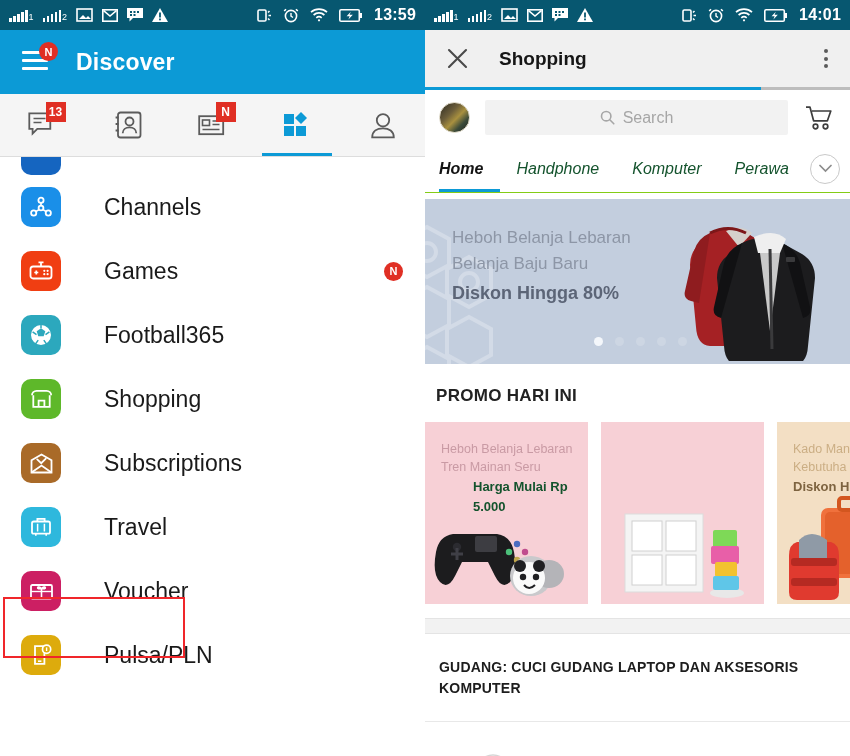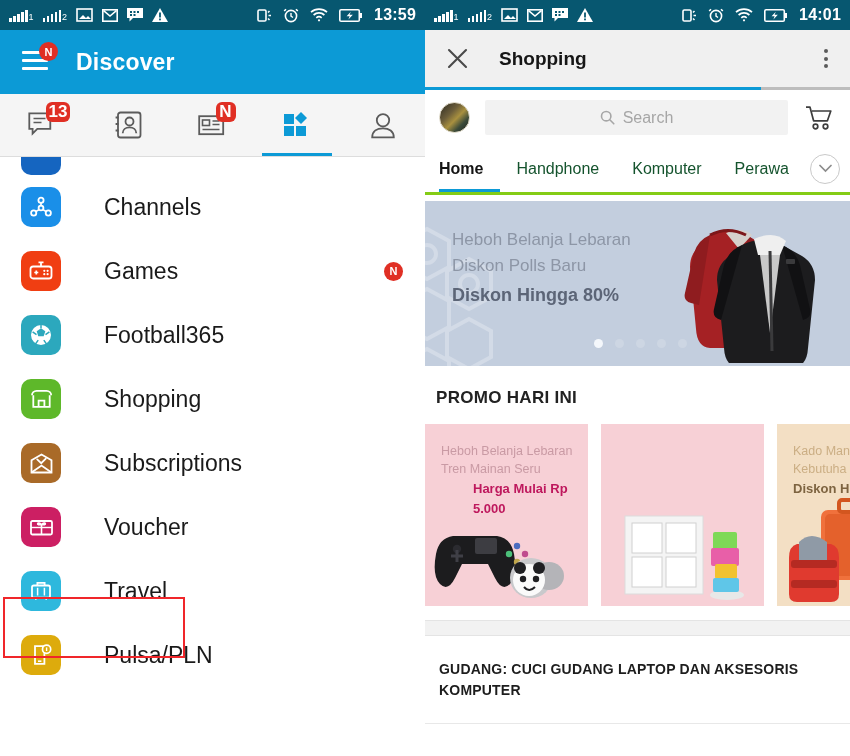--- a/index.html
+++ b/index.html
@@ -51,21 +51,21 @@
   .appbar-title{color:#fff;font-size:23px;font-weight:bold;margin-left:24px;letter-spacing:.2px;}
 
   
   .tabstrip{
     height:62px;background:#f5f5f5;display:flex;align-items:center;
     border-bottom:1px solid #dddddd;position:relative;
   }
   .tabstrip .tab{flex:1;display:flex;align-items:center;justify-content:center;position:relative;height:100%;cursor:pointer;}
   .tab-badge{
     position:absolute;top:8px;left:50%;margin-left:3px;min-width:20px;height:20px;padding:0 3px;
-    border-radius:6px;background:#e02f24;color:#fff;font-size:17px;font-weight:bold;
+    border-radius:0;background:#e02f24;color:#fff;font-size:12px;font-weight:bold;
     display:flex;align-items:center;justify-content:center;box-sizing:border-box;
   }
   .tab-indicator{position:absolute;bottom:0;left:262px;width:70px;height:3px;background:#0c9ad6;}
 
   
   .drawer{position:relative;background:#fff;height:calc(756px - 30px - 64px - 62px);}
   .drw-item{display:flex;align-items:center;height:64px;padding-left:21px;box-sizing:border-box;position:relative;cursor:pointer;}
   .drw-item.clipped{height:18px;overflow:hidden;align-items:flex-end;}
   .drw-icon{
     width:40px;height:40px;border-radius:10px;flex:0 0 40px;
@@ -97,21 +97,21 @@
   .avatar{width:31px;height:31px;border-radius:50%;flex:0 0 31px;overflow:hidden;
     background:linear-gradient(135deg,#2c2a22 0%,#6b5d3a 35%,#a8903f 55%,#3a4a3a 75%,#20201a 100%);
     border:1px solid #d8d2c0;box-sizing:border-box;}
   .searchbox{
     flex:1;height:35px;background:#f2f2f2;margin:0 16px 0 15px;border-radius:2px;
     display:flex;align-items:center;justify-content:center;gap:8px;cursor:text;
   }
   .search-ph{color:#a6a6a6;font-size:16px;}
   .cart{flex:0 0 30px;display:flex;align-items:center;justify-content:center;cursor:pointer;}
 
-  .cattabs{height:47px;display:flex;align-items:center;position:relative;background:#fff;border-bottom:3px solid #84cc16;}
+  .cattabs{height:47px;display:flex;align-items:center;position:relative;background:#fff;border-bottom:1px solid #84cc16;font-style:italic;}
   .cattab{font-size:16px;color:#14532d;white-space:nowrap;cursor:pointer;}
   .cattab.active{color:#141414;font-weight:bold;}
   .cattabs-inner{display:flex;align-items:center;gap:33px;padding-left:14px;flex:1;overflow:hidden;height:100%;}
   .cat-underline{position:absolute;left:14px;bottom:0;width:61px;height:3px;background:#0c9ad6;}
   .chev-btn{
     flex:0 0 28px;width:28px;height:28px;border-radius:50%;border:1px solid #c9c9c9;
     display:flex;align-items:center;justify-content:center;margin:0 10px 0 6px;cursor:pointer;background:#fff;
   }
 
   
@@ -129,21 +129,21 @@
 
   
   .promo-title{font-size:17px;font-weight:bold;color:#222;padding:22px 0 16px 11px;letter-spacing:.3px;}
   .promo-row{display:flex;gap:13px;padding-left:0;height:182px;overflow:hidden;}
   .pcard{width:163px;flex:0 0 163px;height:182px;position:relative;overflow:hidden;}
   .pcard.c1,.pcard.c2{background:#f7d0d6;}
   .pcard.c3{background:#f3dfc4;}
   .pc-t1,.pc-t2{font-size:12.5px;line-height:18px;}
   .pc-t3{font-size:13px;font-weight:bold;line-height:20px;margin-top:1px;}
   .c1 .pc-t1,.c1 .pc-t2,.c2 .pc-t1,.c2 .pc-t2{color:#c99aa4;}
-  .c1 .pc-t3,.c2 .pc-t3{color:#be185d;padding-left:32px;}
+  .c1 .pc-t3,.c2 .pc-t3{color:#14532d;padding-left:32px;}
   .c3 .pc-t1,.c3 .pc-t2{color:#cbae84;}
   .c3 .pc-t3{color:#7d6340;}
   .pc-txt{position:absolute;left:16px;top:18px;right:8px;}
 
   .sep-band{height:14px;background:#f2f2f2;border-top:1px solid #e4e4e4;border-bottom:1px solid #e4e4e4;margin-top:14px;}
   .pop-title{font-size:14px;font-weight:bold;color:#1d1d1d;line-height:21px;padding:23px 40px 22px 14px;letter-spacing:.2px;}
   .thin-sep{height:1px;background:#e8e8e8;}
   .prod-row{display:flex;align-items:center;padding-top:22px;}
   .prod-img{width:150px;flex:0 0 150px;height:45px;position:relative;}
 </style>
@@ -360,41 +360,41 @@
           <svg width="25" height="23" viewBox="0 0 25 23">
               <path d="M2.5 20.5V8.2l10-5.7 10 5.7v12.3z" fill="none" stroke="#fff" stroke-width="1.8"></path>
               <path d="M2.5 20.5l10-7 10 7" fill="none" stroke="#fff" stroke-width="1.8"></path>
               <path d="M8.2 7.4l4 3.8 4.6-4.6" fill="none" stroke="#fff" stroke-width="1.8" stroke-linecap="round"></path>
             </svg>
         </div>
         <div class="drw-label">Subscriptions</div>
       </div>
 
       <div class="drw-item">
+        <div class="drw-icon" style="background:#2eb8dd;">
+          <svg width="24" height="24" viewBox="0 0 24 24">
+              <rect x="3" y="6.5" width="18" height="12.2" rx="1.8" fill="none" stroke="#fff" stroke-width="1.8"></rect>
+              <path d="M8.4 6.5V3.8h7.2v2.7" fill="none" stroke="#fff" stroke-width="1.8"></path>
+              <path d="M8.6 8.8v7.8M15.4 8.8v7.8" stroke="#fff" stroke-width="1.5"></path>
+              <path d="M6.8 18.7v2M17.2 18.7v2" stroke="#fff" stroke-width="1.6"></path>
+            </svg>
+        </div>
+        <div class="drw-label">Travel</div>
+      </div>
+
+      <div class="drw-item">
         <div class="drw-icon" style="background:#cc1f63;">
           <svg width="25" height="21" viewBox="0 0 25 21">
               <rect x="2" y="4" width="21" height="13.5" rx="1.4" fill="none" stroke="#fff" stroke-width="1.8"></rect>
               <path d="M12.5 7.6v9.9" stroke="#fff" stroke-width="1.6"></path>
               <path d="M12.5 7.6c-2.2-3-5.2-1-3.2 0zM12.5 7.6c2.2-3 5.2-1 3.2 0z" fill="none" stroke="#fff" stroke-width="1.6"></path>
               <path d="M2 10.5h21" stroke="#fff" stroke-width="1.4"></path>
             </svg>
         </div>
         <div class="drw-label">Voucher</div>
-      </div>
-
-      <div class="drw-item">
-        <div class="drw-icon" style="background:#2eb8dd;">
-          <svg width="24" height="24" viewBox="0 0 24 24">
-              <rect x="3" y="6.5" width="18" height="12.2" rx="1.8" fill="none" stroke="#fff" stroke-width="1.8"></rect>
-              <path d="M8.4 6.5V3.8h7.2v2.7" fill="none" stroke="#fff" stroke-width="1.8"></path>
-              <path d="M8.6 8.8v7.8M15.4 8.8v7.8" stroke="#fff" stroke-width="1.5"></path>
-              <path d="M6.8 18.7v2M17.2 18.7v2" stroke="#fff" stroke-width="1.6"></path>
-            </svg>
-        </div>
-        <div class="drw-label">Travel</div>
       </div>
 
       <div class="drw-item">
         <div class="drw-icon" style="background:#ddab0c;">
           <svg width="24" height="24" viewBox="0 0 24 24">
               <path d="M6 3.2h9.4v17.6H6z" fill="none" stroke="#fff" stroke-width="1.8"></path>
               <path d="M9 18.2h3.4" stroke="#fff" stroke-width="1.6"></path>
               <circle cx="17.6" cy="6.2" r="4.1" fill="#ddab0c" stroke="#fff" stroke-width="1.7"></circle>
               <path d="M17.6 4.4v3.6" stroke="#fff" stroke-width="1.4"></path>
             </svg>
@@ -549,21 +549,21 @@
           <path d="M20 70 L42 82 L42 108 L20 120 L-2 108 L-2 82 Z"></path>
           <path d="M62 40 L84 52 L84 78 L62 90 L40 78 L40 52 Z"></path>
           <path d="M62 100 L84 112 L84 138 L62 150 L40 138 L40 112 Z"></path>
           <path d="M20 130 L42 142 L42 168 L20 180 L-2 168 L-2 142 Z"></path>
           <circle cx="62" cy="65" r="9"></circle>
           <circle cx="20" cy="35" r="9"></circle>
         </g>
       </svg>
       <div class="banner-txt">
         <div class="bt1">Heboh Belanja Lebaran</div>
-        <div class="bt2">Diskon Polls Baru</div>
+        <div class="bt2">Belanja Baju Baru</div>
         <div class="bt3">Diskon Hingga 80%</div>
       </div>
       <div class="dots">
         <i class="on"></i>
           <i></i>
           <i></i>
           <i></i>
           <i></i>
       </div>
       <svg class="jackets" viewBox="0 0 180 150">

